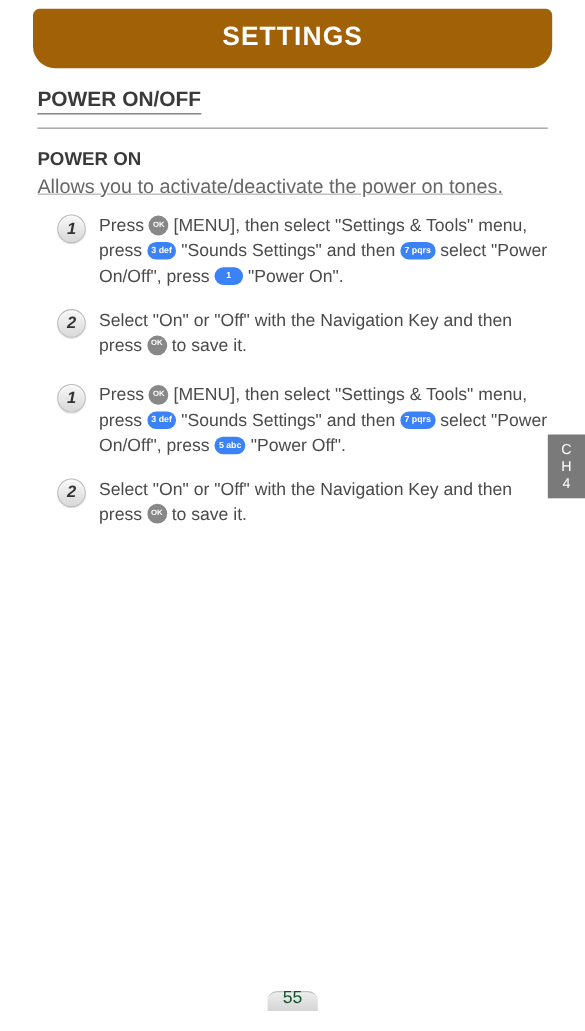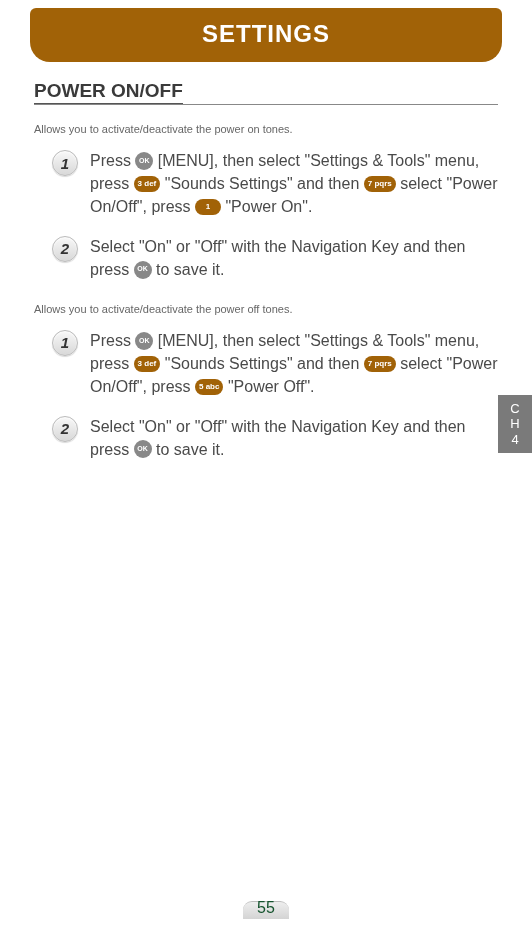--- a/index.html
+++ b/index.html
@@ -25,41 +25,42 @@
       letter-spacing: 1px;
     }
     .content {
       padding: 18px 34px 0 34px;
     }
     .section-title {
       font-size: 19px;
       font-weight: bold;
       color: #3a3a3a;
       border-bottom: 1.5px solid #888;
-      padding-bottom: 2px;
+      padding-bottom: 14px;
       margin-bottom: 18px;
       display: inline-block;
       width: 100%;
     }
     .section-title span {
       display: inline-block;
       border-bottom: 1.5px solid #555;
       padding-bottom: 1px;
       margin-bottom: -3px;
     }
     .sub-title {
       font-size: 17px;
       font-weight: bold;
       color: #3a3a3a;
       margin-bottom: 4px;
     }
     .desc {
-      font-size: 11px;
+      font-size: 18px;
       color: #666;
       margin-bottom: 14px;
+      text-decoration: underline;
       text-decoration-color: #aaa;
     }
     .step {
       display: flex;
       align-items: flex-start;
       margin-bottom: 16px;
       margin-left: 18px;
     }
     .step-badge {
       width: 26px;
@@ -99,21 +100,21 @@
       position: relative;
       top: -1px;
     }
     .key-btn {
       display: inline-flex;
       align-items: center;
       justify-content: center;
       min-width: 26px;
       height: 16px;
       border-radius: 8px;
-      background: #a16207;
+      background: #3b82f6;
       color: #fff;
       font-size: 8px;
       font-weight: bold;
       vertical-align: middle;
       padding: 0 4px;
       position: relative;
       top: -1px;
     }
     .side-tab {
       position: absolute;
@@ -167,39 +168,39 @@
   <div class="header-title">SETTINGS</div>
 </div>
 
 <div class="content">
 
   <div class="section-title">
     <span>POWER ON/OFF</span>
   </div>
 
   <div class="section-block">
+    <div class="sub-title">POWER ON</div>
     <div class="desc">Allows you to activate/deactivate the power on tones.</div>
 
     <div class="step">
       <div class="step-badge">1</div>
       <div class="step-text">
         <span>Press </span><span class="ok-btn">OK</span><span> [MENU], then select "Settings &amp; Tools" menu, press </span><span class="key-btn">3 def</span><span> "Sounds Settings" and then </span><span class="key-btn">7 pqrs</span><span> select "Power On/Off", press </span><span class="key-btn">1</span><span>  "Power On".</span>
       </div>
     </div>
 
     <div class="step">
       <div class="step-badge">2</div>
       <div class="step-text">
         <span>Select "On" or "Off" with the Navigation Key and then press </span><span class="ok-btn">OK</span><span>  to save it.</span>
       </div>
     </div>
   </div>
 
   <div class="section-block">
-    <div class="desc">Allows you to activate/deactivate the power off tones.</div>
 
     <div class="step">
       <div class="step-badge">1</div>
       <div class="step-text">
         <span>Press </span><span class="ok-btn">OK</span><span> [MENU], then select "Settings &amp; Tools" menu, press </span><span class="key-btn">3 def</span><span> "Sounds Settings" and then </span><span class="key-btn">7 pqrs</span><span> select "Power On/Off", press </span><span class="key-btn">5 abc</span><span> "Power Off".</span>
       </div>
     </div>
 
     <div class="step">
       <div class="step-badge">2</div>

